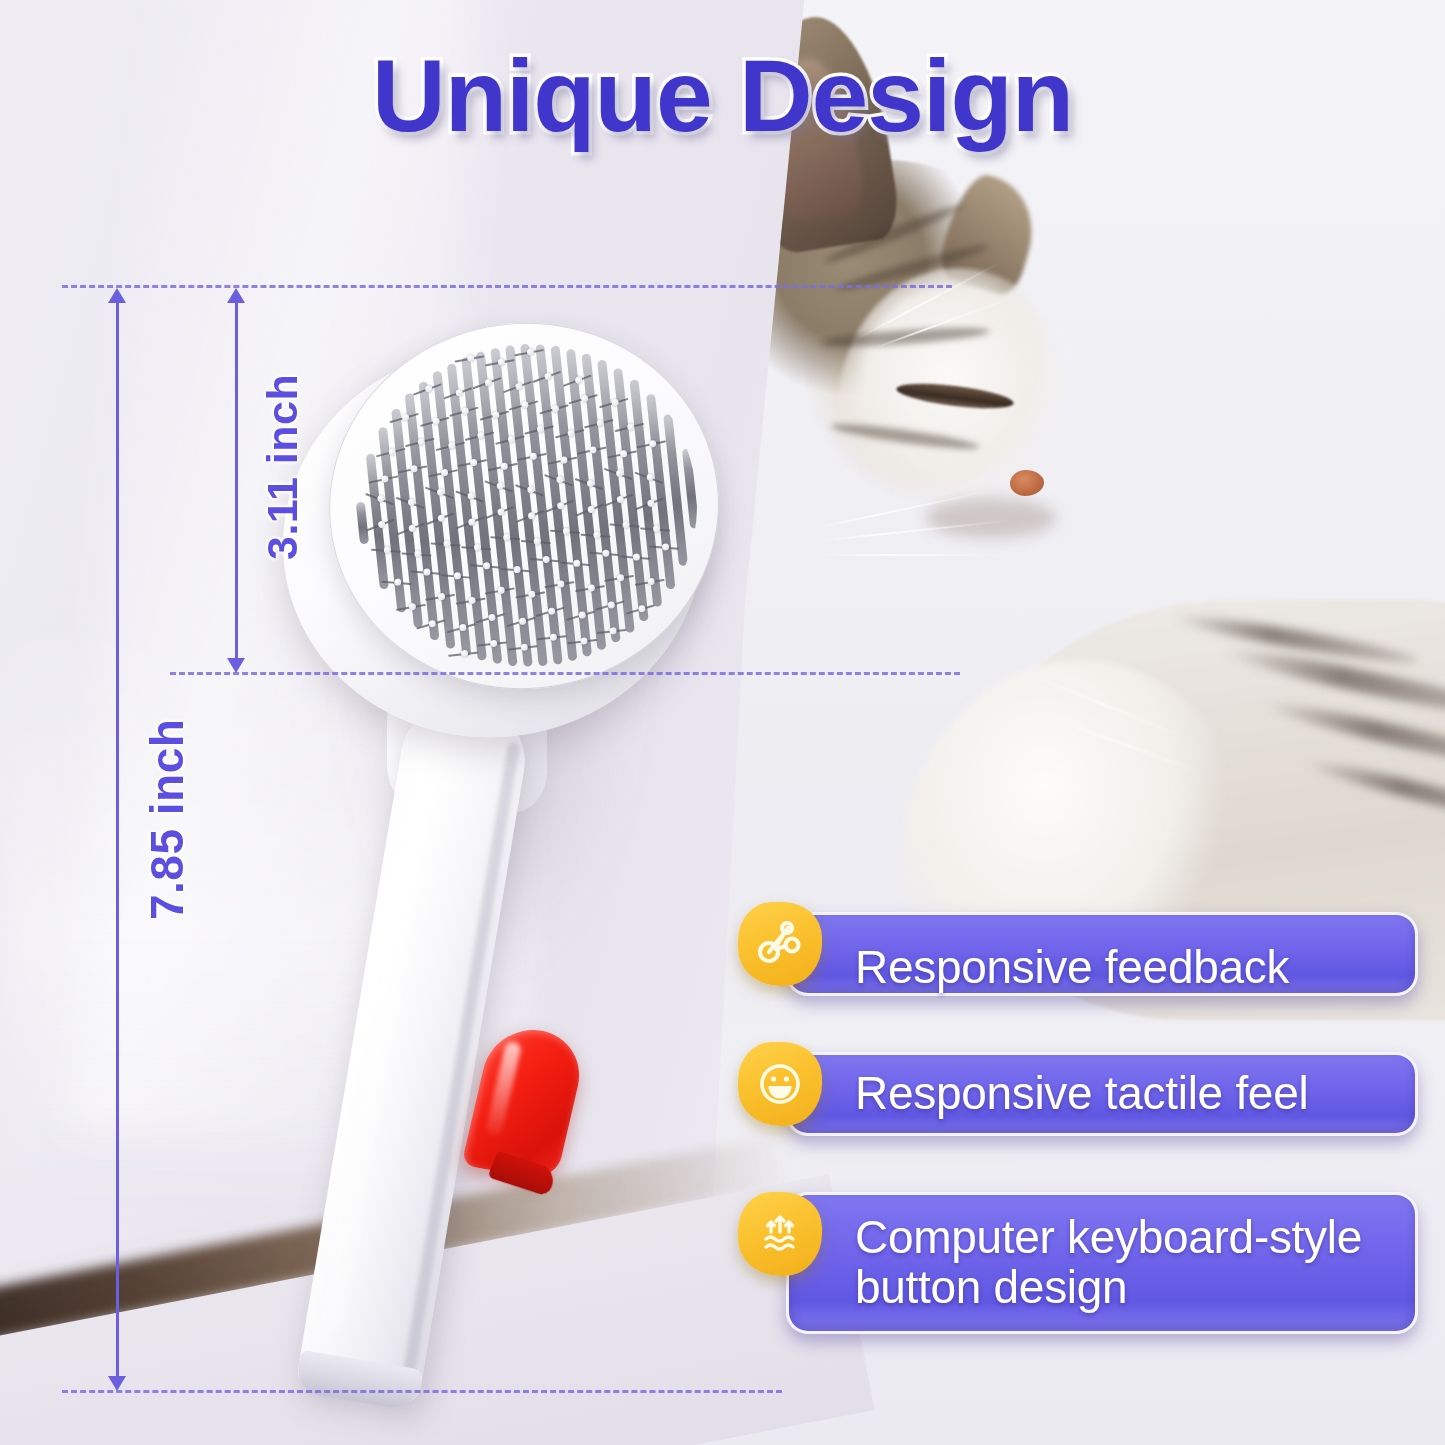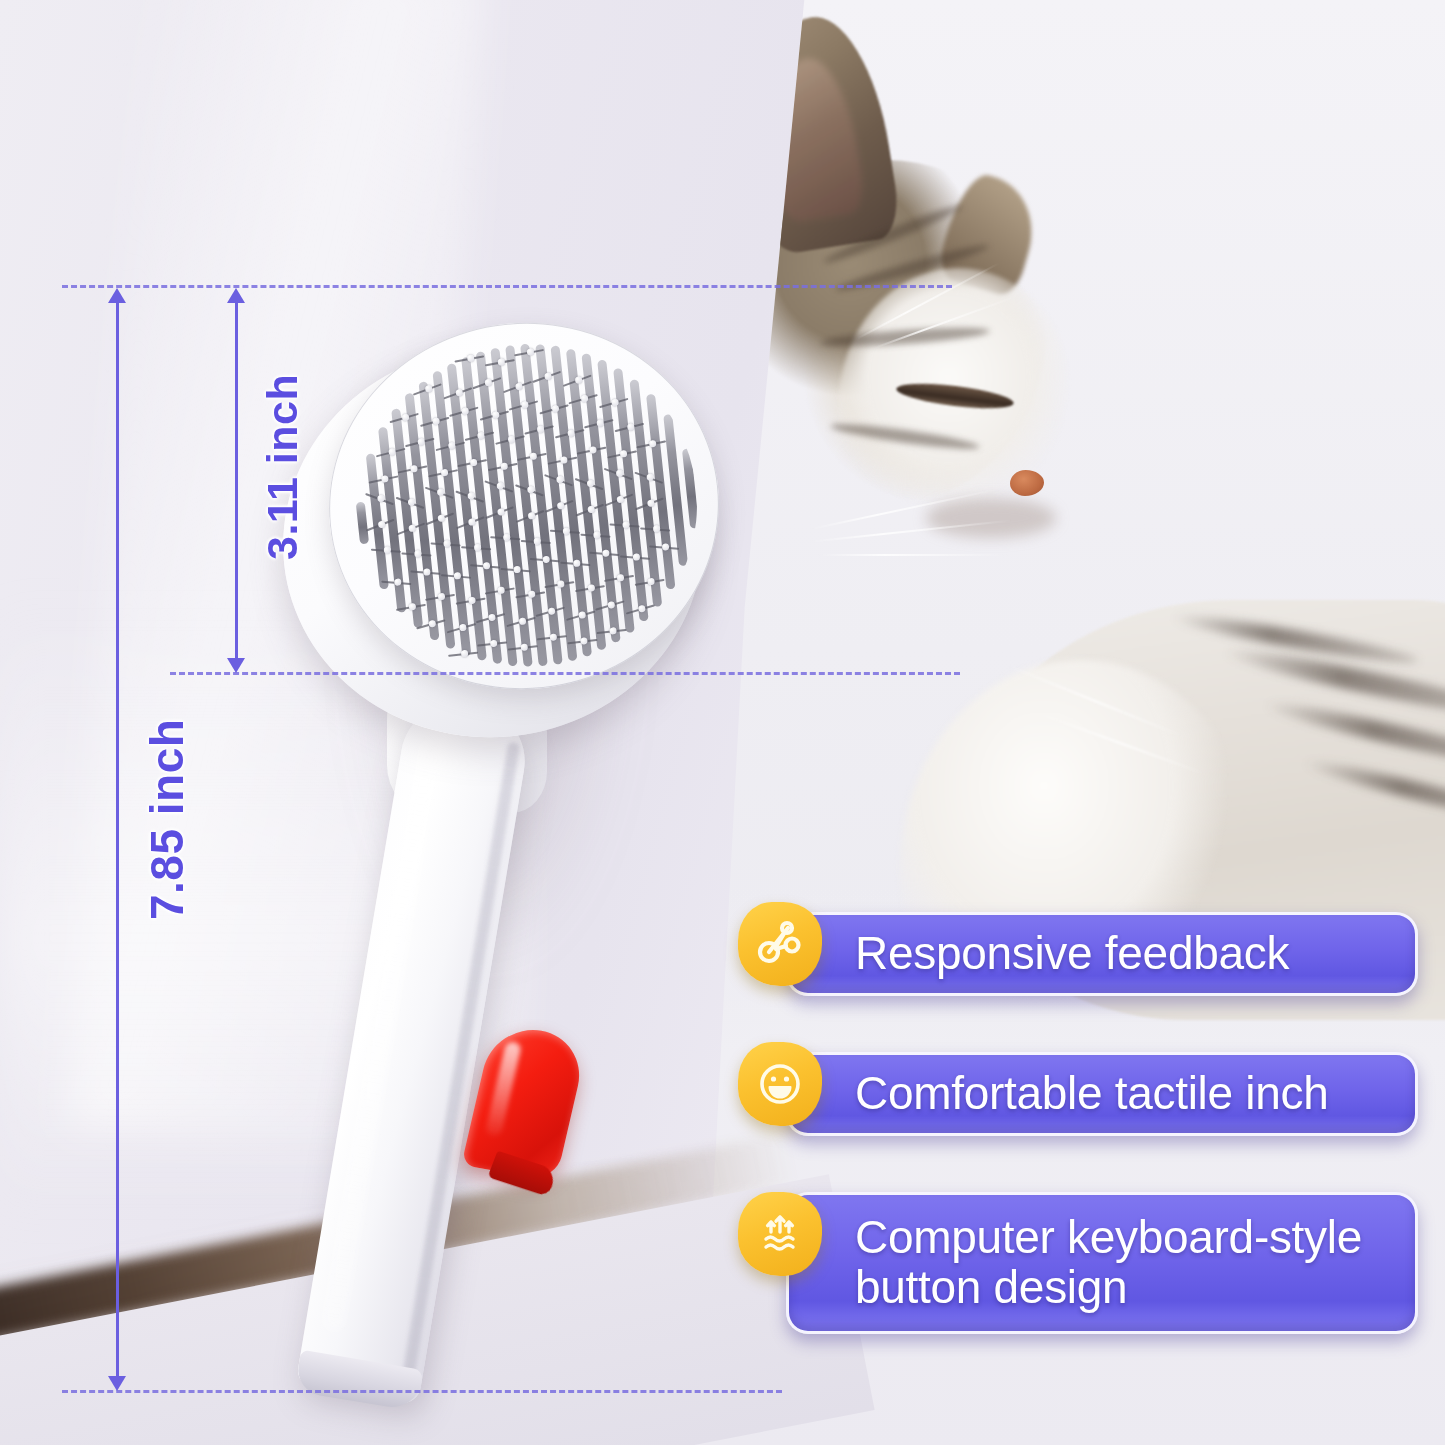--- a/index.html
+++ b/index.html
@@ -750,41 +750,42 @@
   <div class="dim-arrow-line" style="left:235px; top:292px; height:372px;"></div>
   <div class="arrow-head arrow-up" style="left:227px; top:288px;"></div>
   <div class="arrow-head arrow-down" style="left:227px; top:658px;"></div>
   <div class="dim-label" style="left:258px; top:560px; font-size:43px; transform: rotate(-90deg);">3.11 inch</div>
 
   <div class="dim-arrow-line" style="left:116px; top:292px; height:1094px;"></div>
   <div class="arrow-head arrow-up" style="left:108px; top:288px;"></div>
   <div class="arrow-head arrow-down" style="left:108px; top:1376px;"></div>
   <div class="dim-label" style="left:140px; top:920px; font-size:46px; transform: rotate(-90deg);">7.85 inch</div>
 
+  <div class="title">Unique Design</div>
 
 
   <div class="feature" style="left:738px; top:898px; width:674px; height:92px;">
-    <div class="feature-bar" style="left:48px; top:14px; width:626px; height:78px;">
+    <div class="feature-bar" style="left:48px; top:14px; width:626px; height:78px;align-items:flex-end;">
       <span class="feature-text">Responsive feedback</span>
     </div>
     <div class="feature-icon">
       <svg width="52" height="52" viewBox="0 0 52 52" fill="none" stroke="#fffbe8" stroke-width="4.2" stroke-linecap="round">
         <circle cx="15" cy="34" r="9"></circle>
         <circle cx="38" cy="27" r="6.5"></circle>
         <circle cx="33" cy="10" r="5"></circle>
         <line x1="22" y1="31" x2="32" y2="28"></line>
         <line x1="23" y1="27" x2="31" y2="14"></line>
         <line x1="15" y1="34" x2="34" y2="10"></line>
       </svg>
     </div>
   </div>
 
   <div class="feature" style="left:738px; top:1038px; width:674px; height:92px;">
     <div class="feature-bar" style="left:48px; top:14px; width:626px; height:78px;">
-      <span class="feature-text">Comfortable tactile inch</span>
+      <span class="feature-text">Responsive tactile feel</span>
     </div>
     <div class="feature-icon">
       <svg width="52" height="52" viewBox="0 0 52 52" fill="none" stroke="#fffbe8" stroke-width="3.6">
         <circle cx="26" cy="26" r="18"></circle>
         <circle cx="19.5" cy="21" r="2.6" fill="#fffbe8" stroke="none"></circle>
         <circle cx="32.5" cy="21" r="2.6" fill="#fffbe8" stroke="none"></circle>
         <path d="M15.5 29 H36.5 A10.5 10.5 0 0 1 15.5 29 Z" fill="#fffbe8" stroke="#fffbe8" stroke-width="2" stroke-linejoin="round"></path>
       </svg>
     </div>
   </div>

